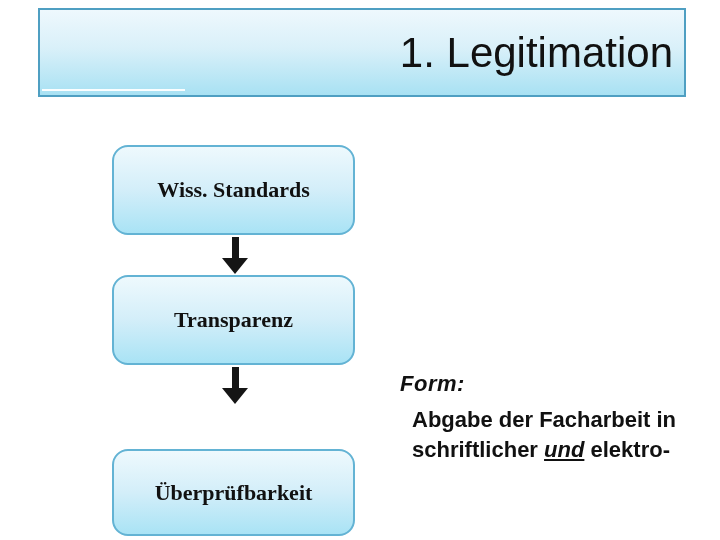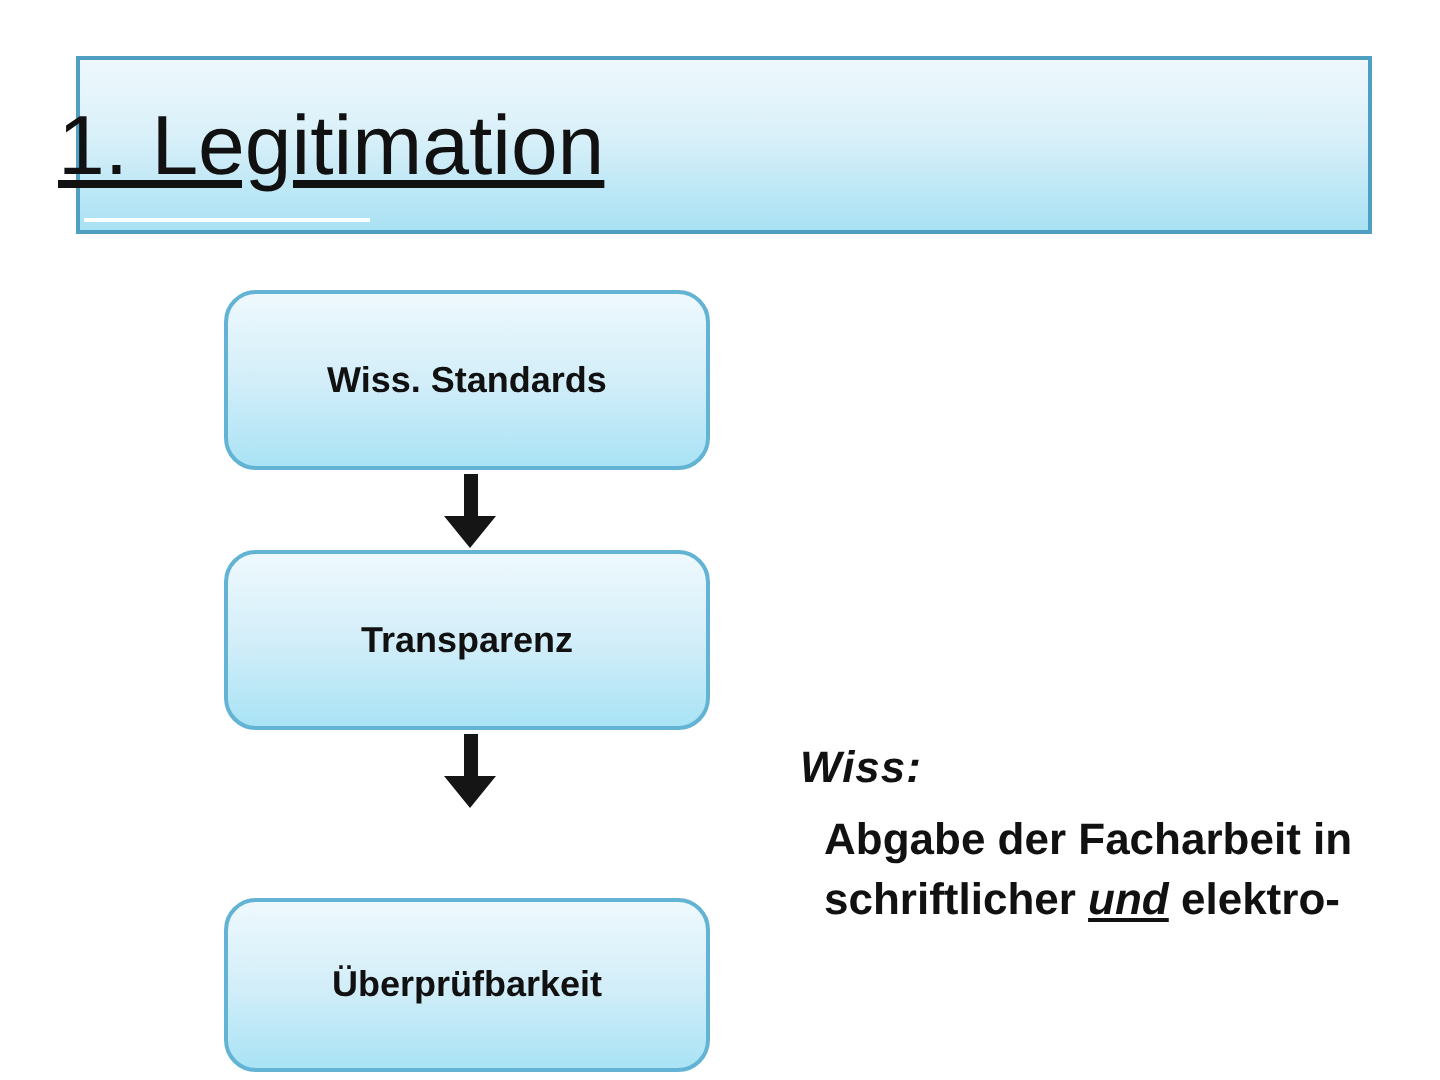--- a/index.html
+++ b/index.html
@@ -7,28 +7,27 @@
     position: relative;
     width: 720px;
     height: 540px;
     background: #ffffff;
     overflow: hidden;
     font-family: "Liberation Sans", sans-serif;
     color: #111111;
   }
   .title-bar {
     position: absolute;
-    left: 38px; top: 28px;
+    left: 38px; top: 8px;
     width: 644px; height: 85px;
     border: 2px solid #4f9fc2;
     background: linear-gradient(to bottom, #eef8fd 0%, #d9f0f9 45%, #a8e1f3 100%);
     display: flex;
     align-items: center;
-    justify-content: flex-start;
-    text-decoration: underline;
+    justify-content: flex-end;
   }
   .title-text {
     font-size: 42px;
     line-height: 1;
     transform: translateX(-11px);
     white-space: nowrap;
   }
   .title-underline {
     position: absolute;
     left: 2px; bottom: 4px;
@@ -41,23 +40,24 @@
     left: 112px;
     width: 239px;
     border: 2px solid #63b3d4;
     border-radius: 16px;
     background: linear-gradient(to bottom, #eef9fd 0%, #d3eef9 50%, #a9e3f5 100%);
     display: flex;
     align-items: center;
     justify-content: center;
   }
   .flow-box .box-label {
-    font-size: 18px;
+    font-size: 22px;
     font-weight: bold;
     white-space: nowrap;
+    font-family: Liberation Serif, serif;
   }
   .box-1 { top: 145px; height: 86px; }
   .box-2 { top: 275px; height: 86px; }
   .box-3 { top: 405px; height: 83px; margin-top: 44px; }
   .down-arrow {
     position: absolute;
     left: 222px;
     width: 26px;
     display: flex;
     flex-direction: column;
@@ -121,20 +121,20 @@
   <div class="down-arrow arrow-2">
     <div class="arrow-stem"></div>
     <div class="arrow-head"></div>
   </div>
 
   <div class="flow-box box-3">
     <span class="box-label">Überprüfbarkeit</span>
   </div>
 
   <div class="note-block">
-    <div class="note-heading">Wiss:</div>
+    <div class="note-heading">Form:</div>
     <div class="note-body">
       <span>Abgabe der Facharbeit in</span><br>
       <span>schriftlicher </span><span class="emphasis-underline">und</span><span> elektro-</span><br>
     </div>
   </div>
 
 </div>
 
 </body></html>

